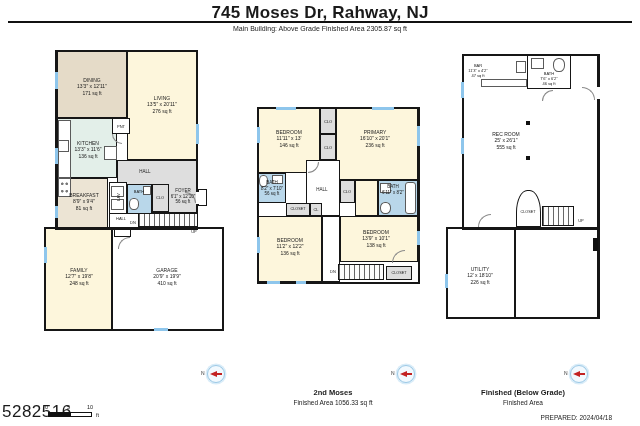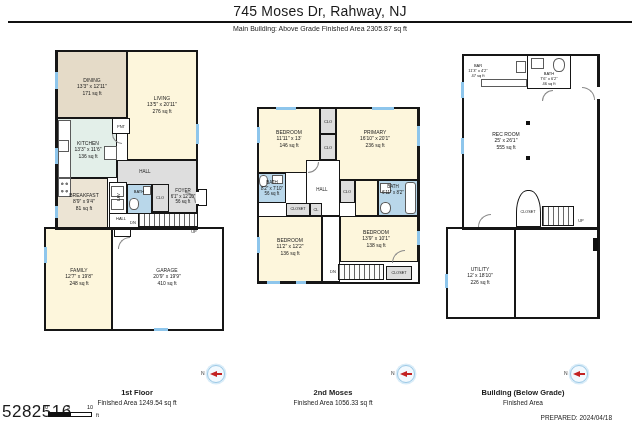--- a/index.html
+++ b/index.html
@@ -1,20 +1,20 @@
 <!DOCTYPE html>
 <html><head>
 <meta charset="utf-8">
 <style>
   html,body{margin:0;padding:0;background:#fff;}
   body{width:640px;height:426px;position:relative;overflow:hidden;
        font-family:"Liberation Sans",sans-serif;color:#1a1a1a;}
   #canvas{position:absolute;left:0;top:0;width:640px;height:426px;background:#fff;}
   .title{position:absolute;left:0;top:3px;width:640px;text-align:center;
-         font-size:14px;font-weight:normal;letter-spacing:.2px;}
+         font-size:17px;font-weight:bold;letter-spacing:.2px;}
   .hrule{position:absolute;left:8px;top:21px;width:624px;height:1.5px;background:#111;}
   .subtitle{position:absolute;left:0;top:25px;width:640px;text-align:center;font-size:7px;color:#222;}
   .room{position:absolute;border:1.6px solid #161616;box-sizing:border-box;z-index:1;}
   .inner{z-index:2;}
   .outline{position:absolute;border:2.2px solid #161616;box-sizing:border-box;z-index:4;pointer-events:none;background:transparent;}
   .c-cream{background:#fdf6dc}.c-beige{background:#e5dbc8}.c-green{background:#e3efe9}
   .c-bfast{background:#ece4d4}.c-blue{background:#b9d7ea}.c-gray{background:#dedede}.c-white{background:#fff}
   .win{position:absolute;background:#8ec6ec;z-index:6;}
   .fix{position:absolute;border:1px solid #5a5a5a;background:#fff;box-sizing:border-box;z-index:5;}
   .round{border-radius:45%;}
@@ -273,30 +273,26 @@
     <span class="c-n">N</span>
     <span class="c-arrow"></span>
     <span class="c-tail"></span>
   </div>
   <div class="compass" style="left:570px;top:365px">
     <span class="c-n">N</span>
     <span class="c-arrow"></span>
     <span class="c-tail"></span>
   </div>
 
-  <div class="caption" style="left:137px;top:388px">
-    <div class="fc-title">1st Floor</div>
-    <div class="fc-sub">Finished Area 1249.54 sq ft</div>
-  </div>
   <div class="caption" style="left:333px;top:388px">
     <div class="fc-title">2nd Moses</div>
     <div class="fc-sub">Finished Area 1056.33 sq ft</div>
   </div>
   <div class="caption" style="left:523px;top:388px">
-    <div class="fc-title">Building (Below Grade)</div>
+    <div class="fc-title">Finished (Below Grade)</div>
     <div class="fc-sub">Finished Area</div>
   </div>
 
   <div class="planid">5282516</div>
 
   <span class="scl" style="left:45px;top:404px">0</span>
   <span class="scl" style="left:67px;top:404px">5</span>
   <span class="scl" style="left:87px;top:404px">10</span>
   <div class="sbar" style="left:48px;top:412px;width:22px;background:#111"></div>
   <div class="sbar" style="left:70px;top:412px;width:22px;background:#fff;border:1px solid #111"></div>

